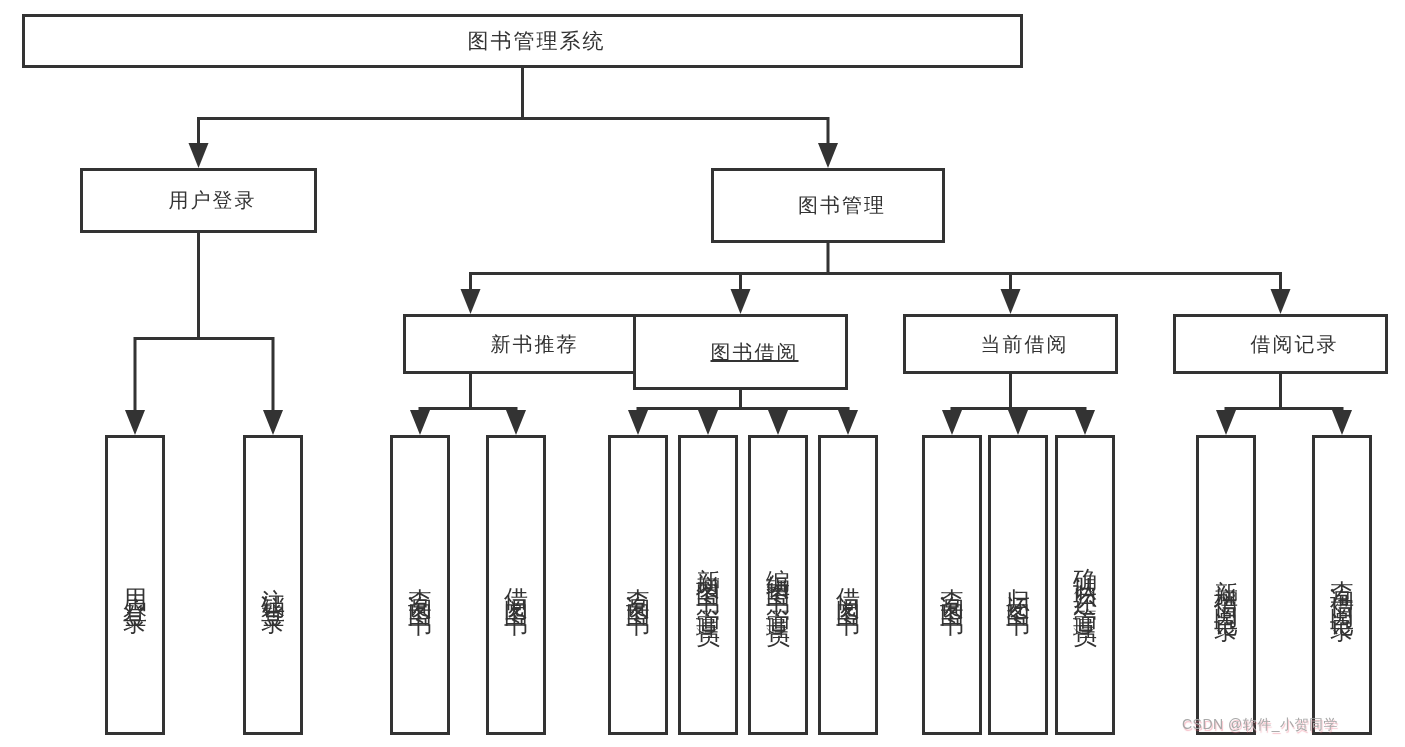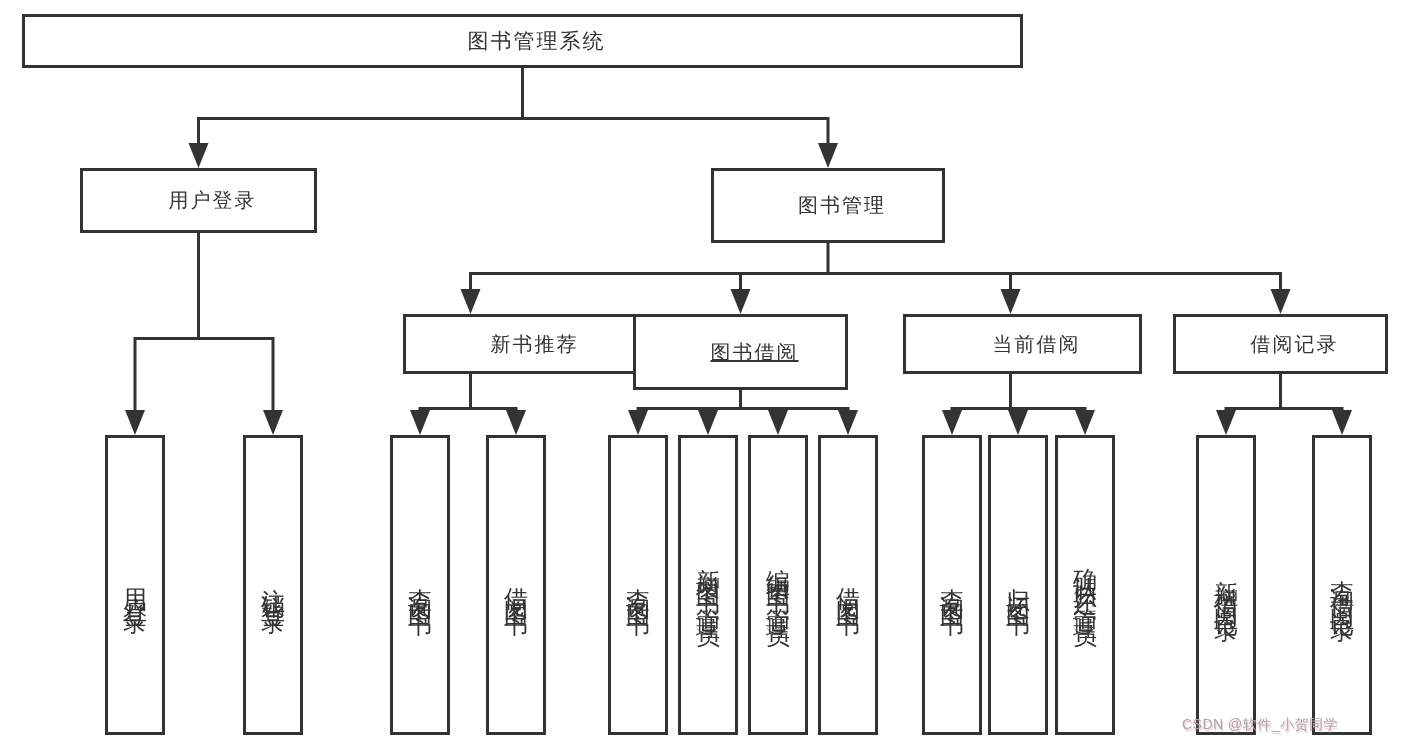--- a/index.html
+++ b/index.html
@@ -68,21 +68,21 @@
     </g>
   </svg>
 
   <div class="node h-node root" style="left:22px;top:14px;width:1001px;height:54px;">图书管理系统</div>
 
   <div class="node h-node" style="left:80px;top:168px;width:237px;height:65px;">用户登录</div>
   <div class="node h-node" style="left:711px;top:168px;width:234px;height:75px;">图书管理</div>
 
   <div class="node h-node" style="left:363px;top:314px;width:235px;height:60px;margin-left:40px;">新书推荐</div>
   <div class="node h-node" style="left:633px;top:314px;width:215px;height:76px;text-decoration:underline;">图书借阅</div>
-  <div class="node h-node" style="left:903px;top:314px;width:239px;height:60px;">当前借阅</div>
+  <div class="node h-node" style="left:903px;top:314px;width:215px;height:60px;">当前借阅</div>
   <div class="node h-node" style="left:1173px;top:314px;width:215px;height:60px;">借阅记录</div>
 
   <div class="node v-node" style="left:105px;">
     <span class="vtxt">用户登录</span>
   </div>
   <div class="node v-node" style="left:243px;">
     <span class="vtxt">注销登录</span>
   </div>
 
   <div class="node v-node" style="left:390px;">

